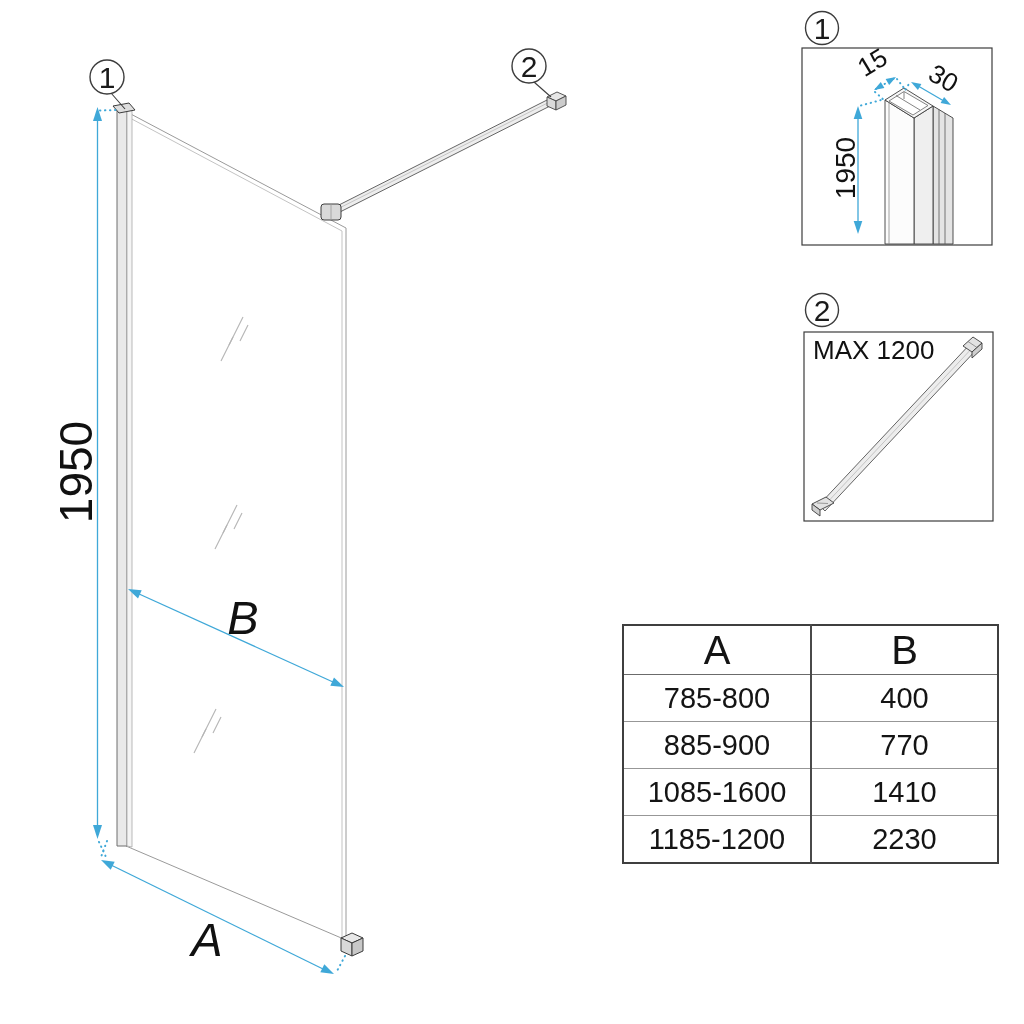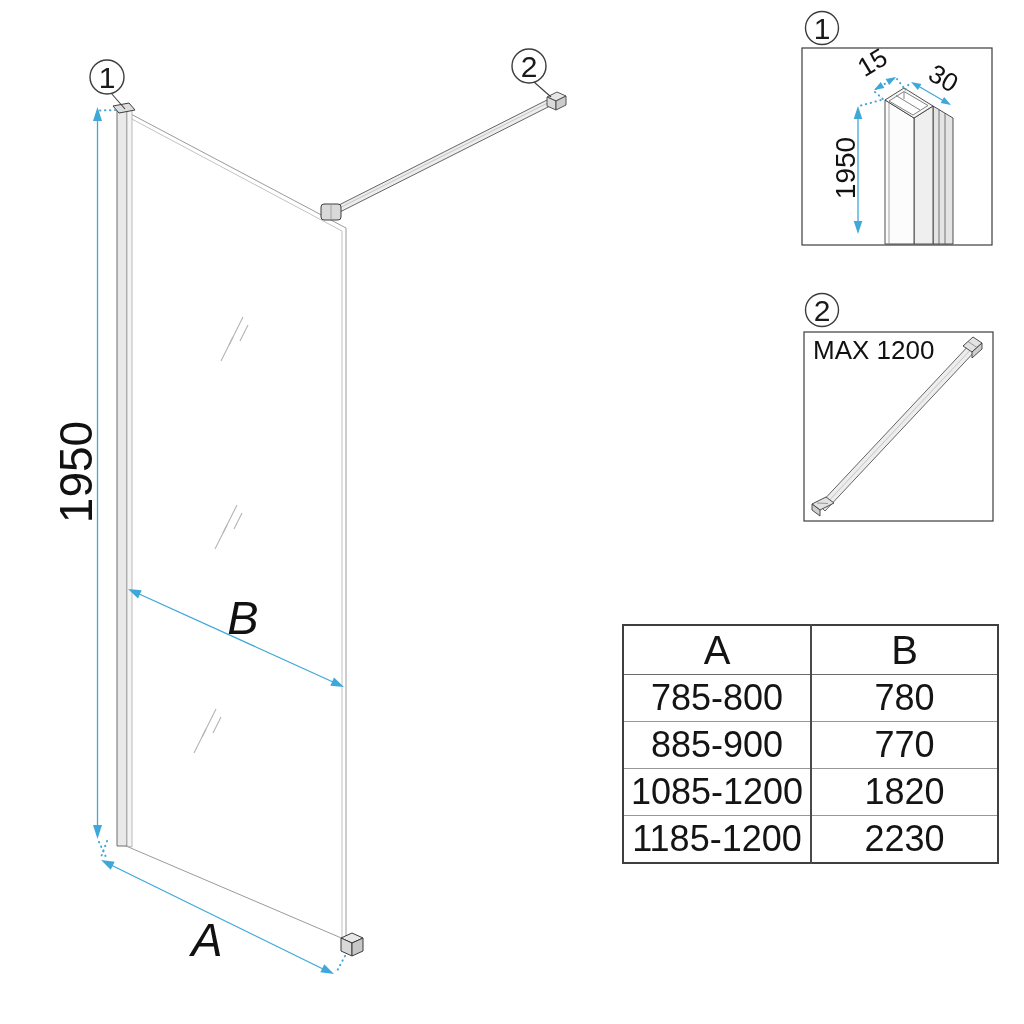--- a/index.html
+++ b/index.html
@@ -19,21 +19,21 @@
   .refl{stroke:#b5b5b5;stroke-width:1.1;fill:none;}
 
   .size-table{position:absolute;left:622px;top:624px;}
   .size-table table{border-collapse:collapse;background:#fff;}
   .size-table th,.size-table td{
       text-align:center;vertical-align:middle;font-weight:normal;color:#141414;
       border:1px solid #979797;}
   .size-table table{border:2px solid #3f3f3f;}
   .size-table th{width:183px;height:46px;font-size:40px;border-bottom:1px solid #6b6b6b;}
   .size-table th:first-child,.size-table td:first-child{border-right:2px solid #4a4a4a;width:184px;}
-  .size-table td{height:44px;font-size:36px;}
+  .size-table td{height:44px;font-size:29px;}
 </style>
 </head>
 <body>
 
 <div class="canvas">
 
 <svg width="1024" height="1024" viewBox="0 0 1024 1024">
 
   <g>
 
@@ -197,29 +197,29 @@
   <table>
     <thead>
       <tr>
         <th>A</th>
         <th>B</th>
       </tr>
     </thead>
     <tbody>
       <tr>
         <td>785-800</td>
-        <td>780</td>
+        <td>400</td>
       </tr>
       <tr>
         <td>885-900</td>
         <td>770</td>
       </tr>
       <tr>
-        <td>1085-1200</td>
-        <td>1820</td>
+        <td>1085-1600</td>
+        <td>1410</td>
       </tr>
       <tr>
         <td>1185-1200</td>
         <td>2230</td>
       </tr>
     </tbody>
   </table>
 </div>
 
 </div>

